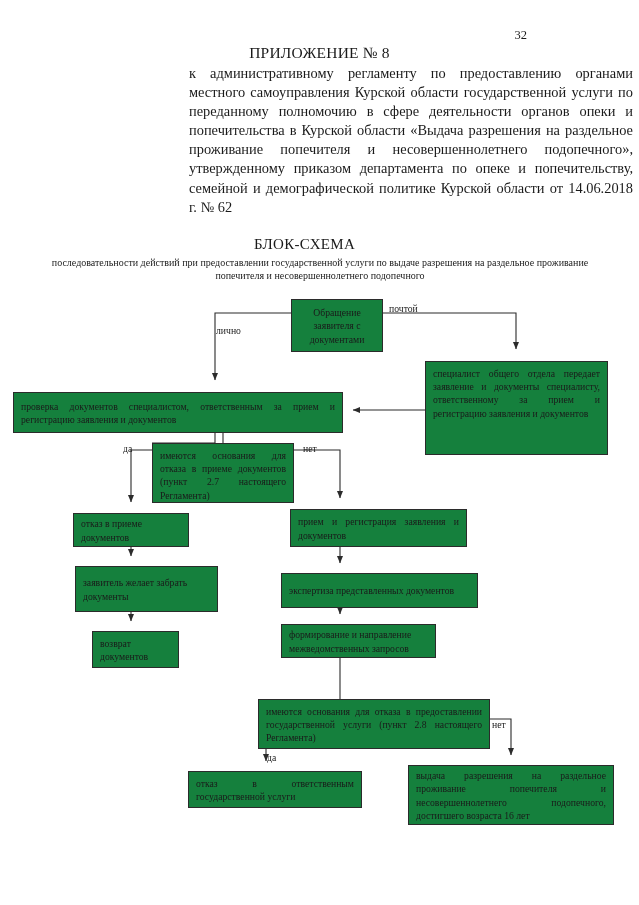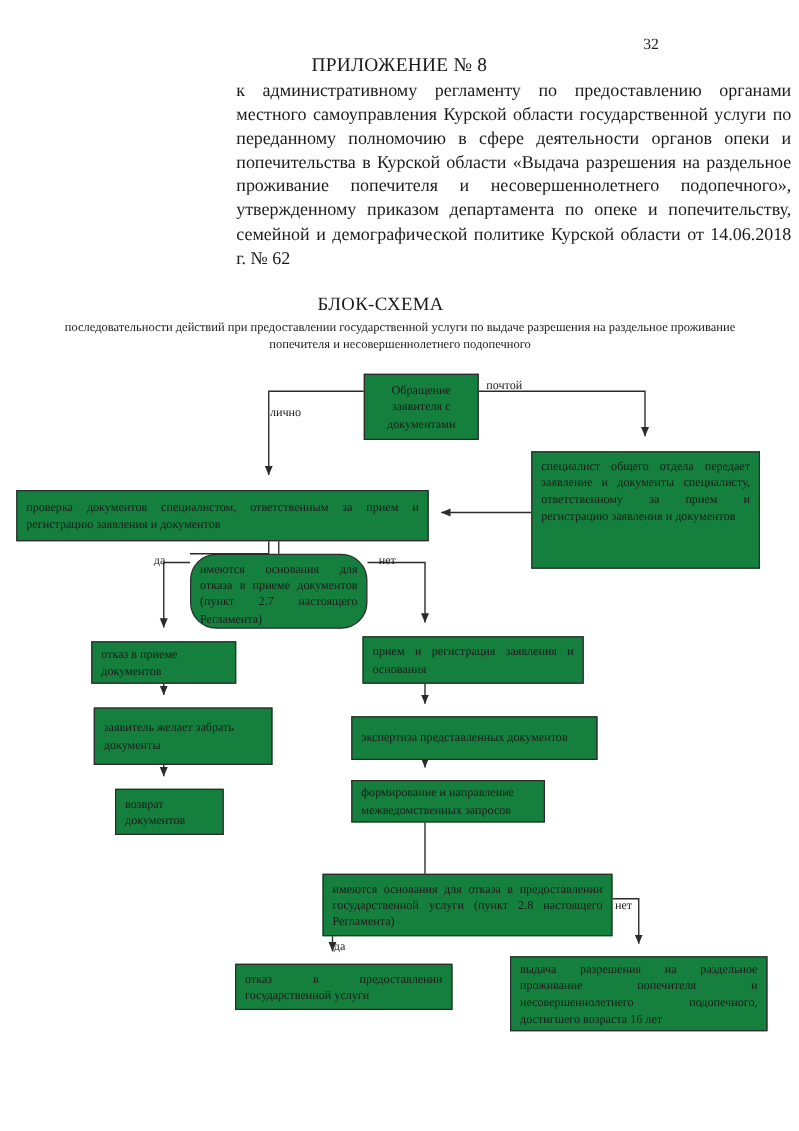--- a/index.html
+++ b/index.html
@@ -111,21 +111,21 @@
     font-size: 9.7px;
     line-height: 11px;
     background: transparent;
     white-space: nowrap;
   }
 
   
   #n-appeal      { left: 291px; top: 299px; width: 92px;  height: 53px; }
   #n-specialist  { left: 425px; top: 361px; width: 183px; height: 94px; }
   #n-check       { left: 13px;  top: 392px; width: 330px; height: 41px; }
-  #n-decision1   { left: 152px; top: 443px; width: 142px; height: 60px; border-radius: 21px; }
+  #n-decision1   { left: 152px; top: 443px; width: 142px; height: 60px; }
   #n-refuse-acc  { left: 73px;  top: 513px; width: 116px; height: 34px; }
   #n-wants-back  { left: 75px;  top: 566px; width: 143px; height: 46px; }
   #n-return      { left: 92px;  top: 631px; width: 87px;  height: 37px; }
   #n-accept      { left: 290px; top: 509px; width: 177px; height: 38px; }
   #n-expertise   { left: 281px; top: 573px; width: 197px; height: 35px; }
   #n-interdept   { left: 281px; top: 624px; width: 155px; height: 34px; }
   #n-decision2   { left: 258px; top: 699px; width: 232px; height: 50px; }
   #n-refuse-serv { left: 188px; top: 771px; width: 174px; height: 37px; }
   #n-issue       { left: 408px; top: 765px; width: 206px; height: 60px; }
 
@@ -195,29 +195,29 @@
   <div class="node just center-v" id="n-check">проверка документов специалистом, ответственным за прием и регистрацию заявления и документов</div>
 
   <div class="node just" id="n-decision1">имеются основания для отказа в приеме документов (пункт 2.7 настоящего Регламента)</div>
 
   <div class="node center-v" id="n-refuse-acc">отказ в приеме документов</div>
 
   <div class="node center-v" id="n-wants-back">заявитель желает забрать документы</div>
 
   <div class="node center-v" id="n-return">возврат документов</div>
 
-  <div class="node just center-v" id="n-accept">прием и регистрация заявления и основания</div>
+  <div class="node just center-v" id="n-accept">прием и регистрация заявления и документов</div>
 
   <div class="node just center-v" id="n-expertise">экспертиза представленных документов</div>
 
   <div class="node center-v" id="n-interdept">формирование и направление межведомственных запросов</div>
 
   <div class="node just center-v" id="n-decision2">имеются основания для отказа в предоставлении государственной услуги (пункт 2.8 настоящего Регламента)</div>
 
-  <div class="node just center-v" id="n-refuse-serv">отказ в предоставлении государственной услуги</div>
+  <div class="node just center-v" id="n-refuse-serv">отказ в ответственным государственной услуги</div>
 
   <div class="node just center-v" id="n-issue">выдача разрешения на раздельное проживание попечителя и несовершеннолетнего подопечного, достигшего возраста 16 лет</div>
 
   <div class="edge-label" id="lbl-lichno">лично</div>
   <div class="edge-label" id="lbl-pochtoy">почтой</div>
   <div class="edge-label" id="lbl-da-1">да</div>
   <div class="edge-label" id="lbl-net-1">нет</div>
   <div class="edge-label" id="lbl-net-2">нет</div>
   <div class="edge-label" id="lbl-da-2">да</div>
 

